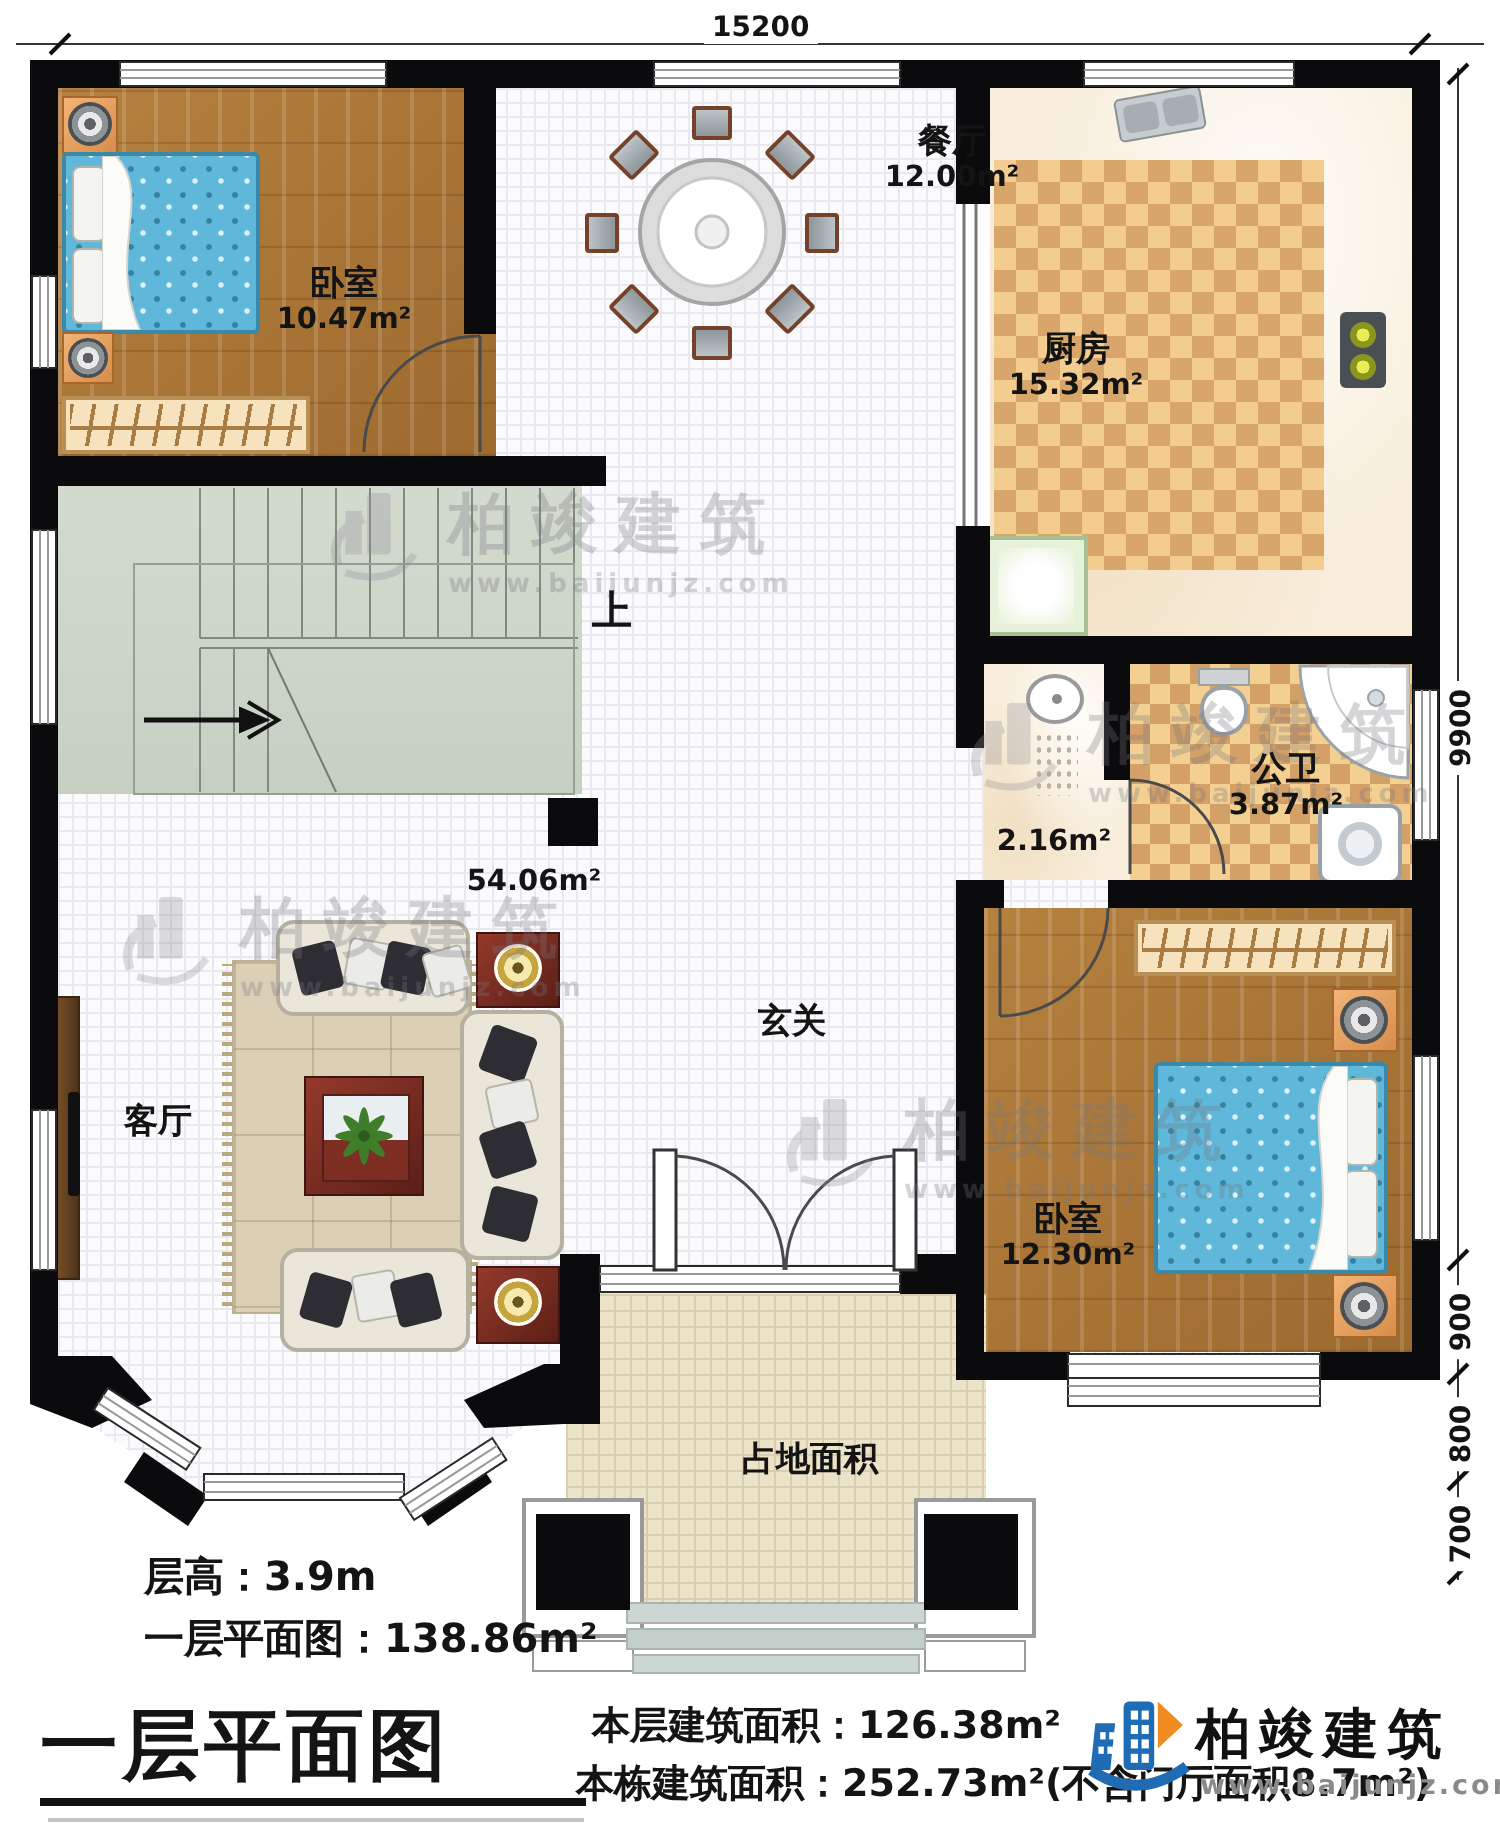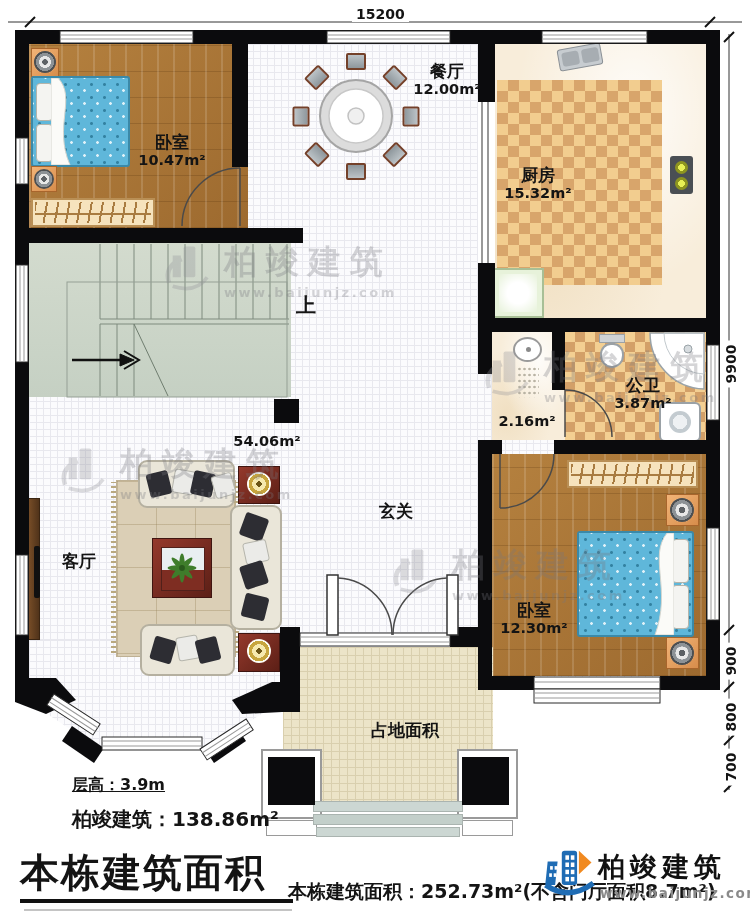--- a/index.html
+++ b/index.html
@@ -427,21 +427,21 @@
   <div class="abs dimlabel" style="left:352px;top:6px;">15200</div>
   <div class="abs dimlabel vert" style="left:731px;top:364px;">9900</div>
   <div class="abs dimlabel vert" style="left:731px;top:661px;">900</div>
   <div class="abs dimlabel vert" style="left:731px;top:717px;">800</div>
   <div class="abs dimlabel vert" style="left:731px;top:767px;">700</div>
 
   <div class="abs rlabel" style="left:172px;top:133px;">
     <div class="rname">卧室</div>
     <div class="rarea">10.47m²</div>
   </div>
-  <div class="abs rlabel" style="left:447px;top:62px;">
+  <div class="abs rlabel" style="left:476px;top:62px;">
     <div class="rname">餐厅</div>
     <div class="rarea">12.00m²</div>
   </div>
   <div class="abs rlabel" style="left:538px;top:166px;">
     <div class="rname">厨房</div>
     <div class="rarea">15.32m²</div>
   </div>
   <div class="abs rlabel" style="left:643px;top:376px;">
     <div class="rname">公卫</div>
     <div class="rarea">3.87m²</div>
@@ -460,25 +460,26 @@
   </div>
   <div class="abs rlabel" style="left:534px;top:601px;">
     <div class="rname">卧室</div>
     <div class="rarea">12.30m²</div>
   </div>
   <div class="abs rlabel" style="left:405px;top:721px;">
     <div class="rname">占地面积</div>
   </div>
   <div class="abs biglabel" style="left:296px;top:292px;">上</div>
 
-  <div class="abs ftext" style="left:72px;top:775px;font-size:16px;text-decoration:underline;">层高：3.9m</div>
-  <div class="abs ftext" style="left:72px;top:806px;font-size:20px;">柏竣建筑：138.86m²</div>
-  <div class="abs ftext" style="left:20px;top:846px;font-size:39px;letter-spacing:2px;">本栋建筑面积</div>
+  <div class="abs ftext" style="left:72px;top:775px;font-size:20px;">层高：3.9m</div>
+  <div class="abs ftext" style="left:72px;top:806px;font-size:20px;">一层平面图：138.86m²</div>
+  <div class="abs ftext" style="left:20px;top:846px;font-size:39px;letter-spacing:2px;">一层平面图</div>
   <div class="abs" style="left:20px;top:899px;width:273px;height:4px;background:#111;"></div>
   <div class="abs" style="left:24px;top:909px;width:268px;height:2px;background:#c4c4c4;"></div>
+  <div class="abs ftext" style="left:296px;top:850px;font-size:19px;">本层建筑面积：126.38m²</div>
   <div class="abs ftext" style="left:288px;top:879px;font-size:19px;">本栋建筑面积：252.73m²(不含门厅面积8.7m²)</div>
 
   <div class="abs" style="left:540px;top:843px;width:210px;height:66px;background:rgba(255,255,255,.0);">
     <svg class="abs" style="left:2px;top:4px;" width="54" height="58" viewBox="0 0 60 64">
       <rect x="22" y="4" width="17" height="38" rx="3" fill="#1f6cb4"></rect>
       <g fill="#fff">
           <rect x="26" y="9" width="4" height="5"></rect>
           <rect x="32" y="9" width="4" height="5"></rect>
           <rect x="26" y="17" width="4" height="5"></rect>
           <rect x="32" y="17" width="4" height="5"></rect>

